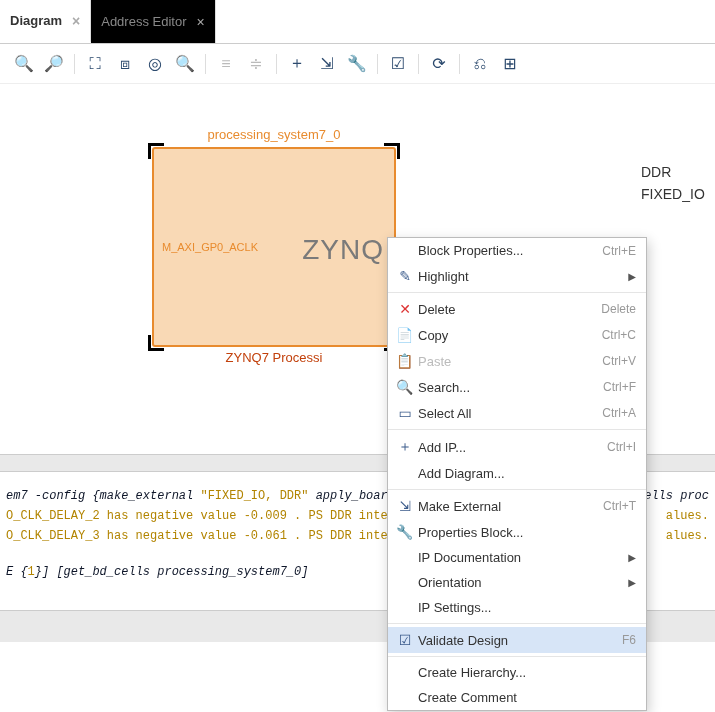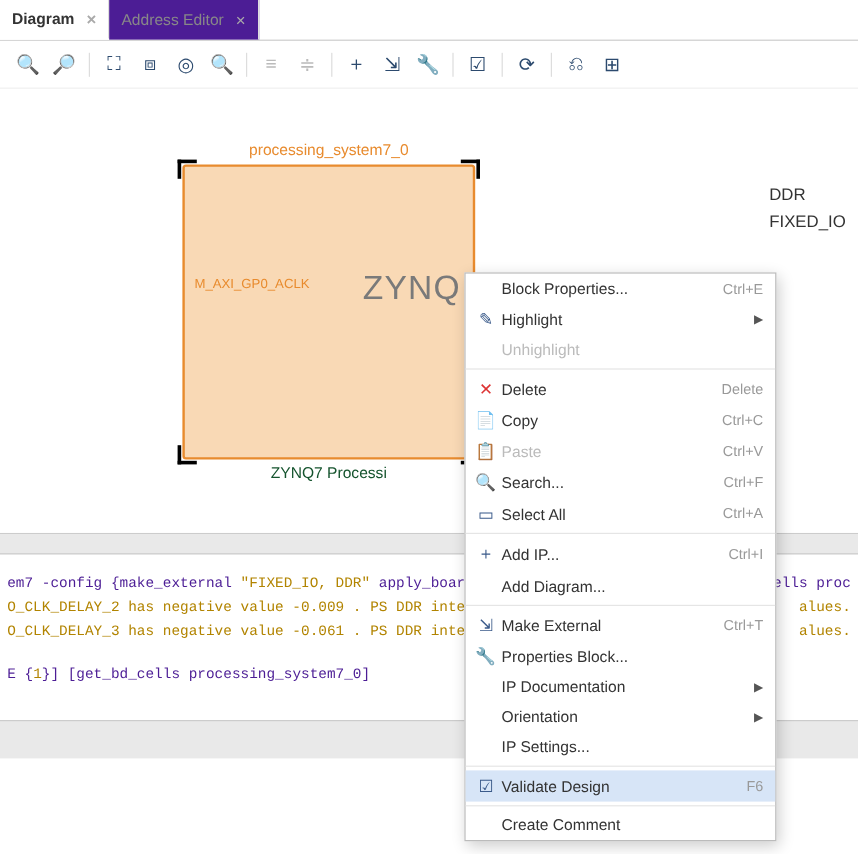--- a/index.html
+++ b/index.html
@@ -1,50 +1,50 @@
 <!DOCTYPE html>
 <html><head>
 <meta charset="utf-8">
 <style>
   * { box-sizing: border-box; margin: 0; padding: 0; }
   body { font-family: Arial, sans-serif; font-size: 12px; background: #fff; color: #333; width: 715px; height: 712px; overflow: hidden; }
-  .tabs { display: flex; border-bottom: 1px solid #ccc; height: 34px; }
+  .tabs { display: flex; border-bottom: 1px solid #ccc; height: 44px; }
   .tab { display: flex; align-items: center; padding: 0 10px; border-right: 1px solid #ddd; gap: 10px; font-size: 13px; cursor: pointer; }
   .tab.active { background: #fff; font-weight: bold; border-bottom: 2px solid #fff; }
-  .tab.inactive { background: #4c1d95; color: #888; }
+  .tab.inactive { background: #000000; color: #888; }
   .tab-close { color: #aaa; font-size: 14px; cursor: pointer; }
   .toolbar { display: flex; align-items: center; height: 40px; padding: 0 10px; gap: 2px; border-bottom: 1px solid #eee; }
   .tb-btn { width: 28px; height: 28px; display: flex; align-items: center; justify-content: center; color: #2c4a6e; font-size: 16px; cursor: pointer; }
   .tb-sep { width: 1px; height: 20px; background: #ddd; margin: 0 4px; }
   .tb-btn.dim { color: #bbb; }
   .canvas { position: relative; height: 370px; background: #fff; }
-  .block { position: absolute; left: 152px; top: 63px; width: 244px; height: 246px; background: #f9d9b5; border: 2px solid #e88b2e; border-radius: 3px; }
+  .block { position: absolute; left: 152px; top: 63px; width: 244px; height: 200px; background: #f9d9b5; border: 2px solid #e88b2e; border-radius: 3px; }
   .block-title { position: absolute; top: -22px; left: 0; right: 0; text-align: center; color: #e88b2e; font-size: 13px; }
-  .block-footer { position: absolute; bottom: -20px; left: 0; right: 0; text-align: center; color: #14532d; font-size: 13px; }
+  .block-footer { position: absolute; bottom: -20px; left: 0; right: 0; text-align: center; color: #c2410c; font-size: 13px; }
   .block-port { color: #e88b2e; font-size: 11px; position: absolute; left: 8px; top: 92px; }
   .block-text { position: absolute; right: 10px; top: 85px; font-size: 28px; color: #7a7a7a; font-family: Liberation Sans, sans-serif; letter-spacing: 1px; }
   .corner { position: absolute; width: 16px; height: 16px; border: 3px solid #000; }
   .corner.tl { top: -6px; left: -6px; border-right: none; border-bottom: none; }
   .corner.tr { top: -6px; right: -6px; border-left: none; border-bottom: none; }
   .corner.bl { bottom: -6px; left: -6px; border-right: none; border-top: none; }
   .corner.br { bottom: -6px; right: -6px; border-left: none; border-top: none; }
   .ext-labels { position: absolute; left: 641px; top: 80px; font-size: 14px; }
   .ext-labels div { margin-bottom: 6px; }
   .ctx-menu { position: absolute; left: 387px; top: 153px; width: 260px; background: #fff; border: 1px solid #bbb; box-shadow: 2px 4px 12px rgba(0,0,0,0.2); z-index: 100; }
   .ctx-item { display: flex; align-items: center; padding: 5px 10px 5px 4px; font-size: 13px; cursor: pointer; }
   .ctx-item.disabled { color: #bbb; cursor: default; }
   .ctx-item.highlight { background: #d7e5f7; }
   .ctx-icon { width: 26px; display: inline-flex; align-items: center; justify-content: center; font-size: 14px; color: #3a5a8a; }
   .ctx-label { flex: 1; }
   .ctx-short { color: #999; font-size: 12px; margin-left: 26px; }
   .ctx-arrow { color: #555; font-size: 10px; margin-left: 6px; }
   .ctx-sep { height: 1px; background: #e5e5e5; margin: 3px 0; }
   .console-strip { height: 18px; background: #e9e9e9; border-top: 1px solid #ccc; border-bottom: 1px solid #ccc; }
   .console { padding: 14px 6px; font-family: "Courier New", monospace; font-size: 12px; line-height: 20px; }
-  .console .blue { color: #4c1d95; }
+  .console .blue { color: #0f172a; font-style: italic; }
   .console .gold { color: #b28400; }
   .bottom-strip { height: 32px; background: #e9e9e9; border-top: 1px solid #ccc; margin-top: 14px; }
 </style>
 </head>
 <body>
 
 <div class="tabs">
   <div class="tab active">
     <span>Diagram</span>
     <span class="tab-close">×</span>
@@ -99,24 +99,20 @@
       <div class="ctx-item">
         <span class="ctx-icon"></span>
         <span class="ctx-label">Block Properties...</span>
         <span class="ctx-short">Ctrl+E</span>
       </div>
       <div class="ctx-item">
         <span class="ctx-icon">✎</span>
         <span class="ctx-label">Highlight</span>
         <span class="ctx-arrow">▶</span>
       </div>
-      <div class="ctx-item disabled">
-        <span class="ctx-icon"></span>
-        <span class="ctx-label">Unhighlight</span>
-      </div>
       <div class="ctx-sep"></div>
       <div class="ctx-item">
         <span class="ctx-icon" style="color: rgb(221, 51, 51);">✕</span>
         <span class="ctx-label">Delete</span>
         <span class="ctx-short">Delete</span>
       </div>
       <div class="ctx-item">
         <span class="ctx-icon">📄</span>
         <span class="ctx-label">Copy</span>
         <span class="ctx-short">Ctrl+C</span>
@@ -172,20 +168,24 @@
       </div>
       <div class="ctx-sep"></div>
       <div class="ctx-item highlight">
         <span class="ctx-icon">☑</span>
         <span class="ctx-label">Validate Design</span>
         <span class="ctx-short">F6</span>
       </div>
       <div class="ctx-sep"></div>
       <div class="ctx-item">
         <span class="ctx-icon"></span>
+        <span class="ctx-label">Create Hierarchy...</span>
+      </div>
+      <div class="ctx-item">
+        <span class="ctx-icon"></span>
         <span class="ctx-label">Create Comment</span>
       </div>
     </div>
 </div>
 
 <div class="console-strip"></div>
 
 <div class="console">
   <div>
     <span class="blue">em7 -config {make_external </span><span class="gold">"FIXED_IO, DDR"</span><span class="blue"> apply_board_preset </span><span class="gold">"1</span>

